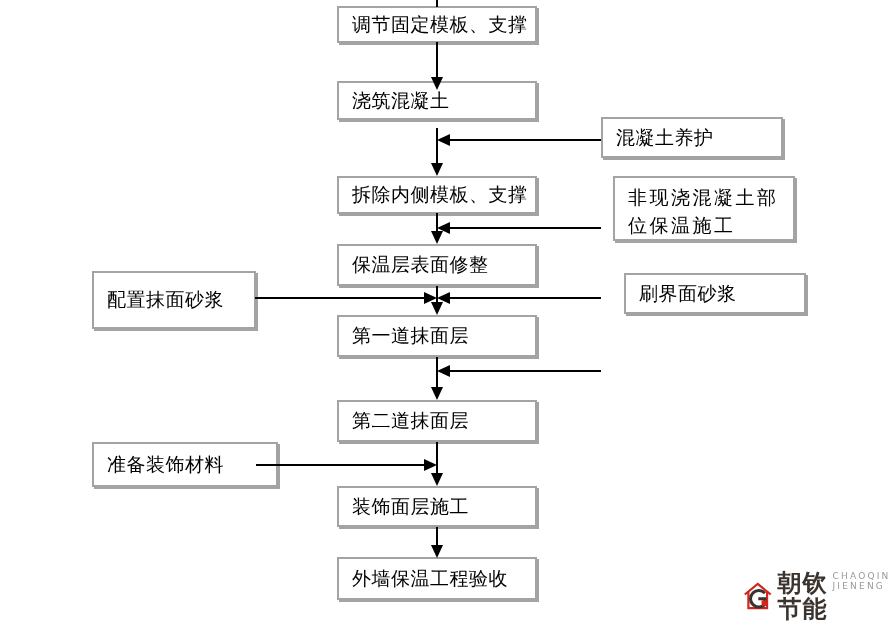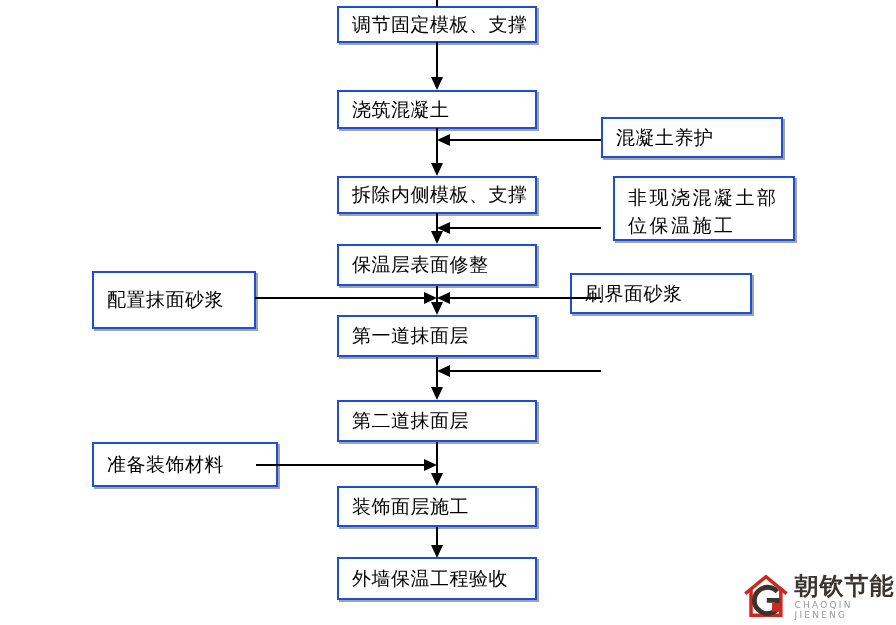--- a/index.html
+++ b/index.html
@@ -8,21 +8,21 @@
     width: 896px;
     height: 625px;
     background: #ffffff;
     overflow: hidden;
     font-family: "DejaVu Sans", sans-serif;
   }
   .node {
     position: absolute;
     box-sizing: border-box;
     background: #ffffff;
-    border: 2px solid #1d4ed8;
+    border: 2px solid #a3a3a3;
     box-shadow: 2px 2px 0 #a3a3a3;
     display: flex;
     align-items: center;
     padding-left: 13px;
     font-size: 19px;
     letter-spacing: 0.5px;
     color: #000000;
     white-space: nowrap;
   }
   .node.multiline {
@@ -59,21 +59,21 @@
     border-left: 13px solid #000000;
   }
   .logo {
     position: absolute;
     left: 744px;
     top: 570px;
     display: flex;
     align-items: center;
     gap: 5px;
   }
-  .logo-text { display: flex; flex-direction: column; }
+  .logo-text { display: flex; flex-direction: row; }
   .logo-brand {
     font-size: 24px;
     font-weight: 700;
     color: #3b332e;
     letter-spacing: 1px;
     line-height: 26px;
   }
   .logo-latin {
     font-size: 9px;
     color: #9a9a9a;
@@ -82,21 +82,21 @@
   }
 </style>
 </head>
 <body>
 
 <div id="canvas">
 
   <div class="node" style="left:337px;top:6px;width:200px;height:37px">
     <span>调节固定模板、支撑</span>
   </div>
-  <div class="node" style="left:337px;top:90px;width:200px;height:39px">
+  <div class="node" style="left:337px;top:81px;width:200px;height:39px">
     <span>浇筑混凝土</span>
   </div>
   <div class="node" style="left:337px;top:176px;width:200px;height:38px">
     <span>拆除内侧模板、支撑</span>
   </div>
   <div class="node" style="left:337px;top:244px;width:200px;height:42px">
     <span>保温层表面修整</span>
   </div>
   <div class="node" style="left:337px;top:315px;width:200px;height:42px">
     <span>第一道抹面层</span>
@@ -110,21 +110,21 @@
   <div class="node" style="left:337px;top:557px;width:200px;height:43px">
     <span>外墙保温工程验收</span>
   </div>
 
   <div class="node" style="left:601px;top:117px;width:182px;height:41px">
     <span>混凝土养护</span>
   </div>
   <div class="node multiline" style="left:601px;top:176px;width:182px;height:65px">
     <span>非现浇混凝土部位保温施工</span>
   </div>
-  <div class="node" style="left:570px;top:273px;width:182px;height:41px">
+  <div class="node" style="left:624px;top:273px;width:182px;height:41px">
     <span>刷界面砂浆</span>
   </div>
 
   <div class="node" style="left:92px;top:271px;width:164px;height:58px">
     <span>配置抹面砂浆</span>
   </div>
   <div class="node" style="left:92px;top:442px;width:186px;height:45px">
     <span>准备装饰材料</span>
   </div>
 

